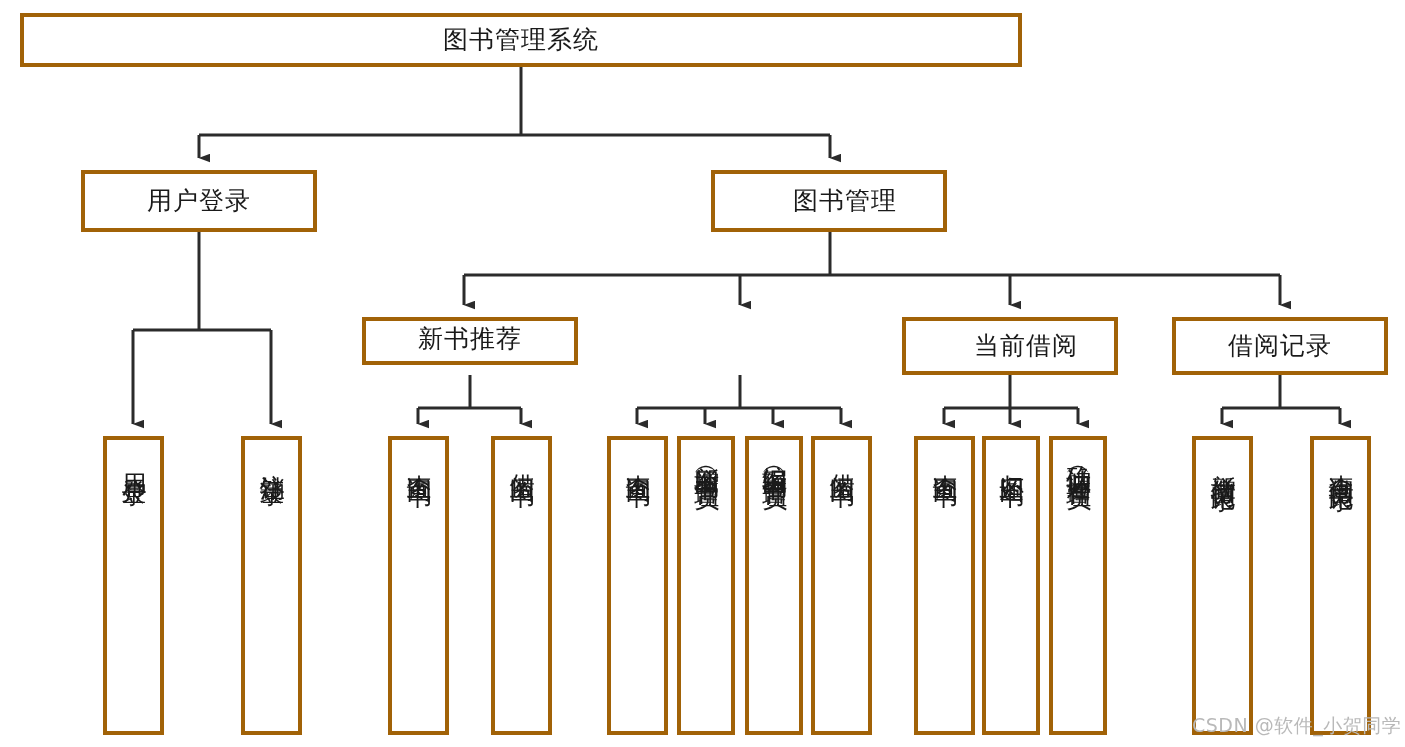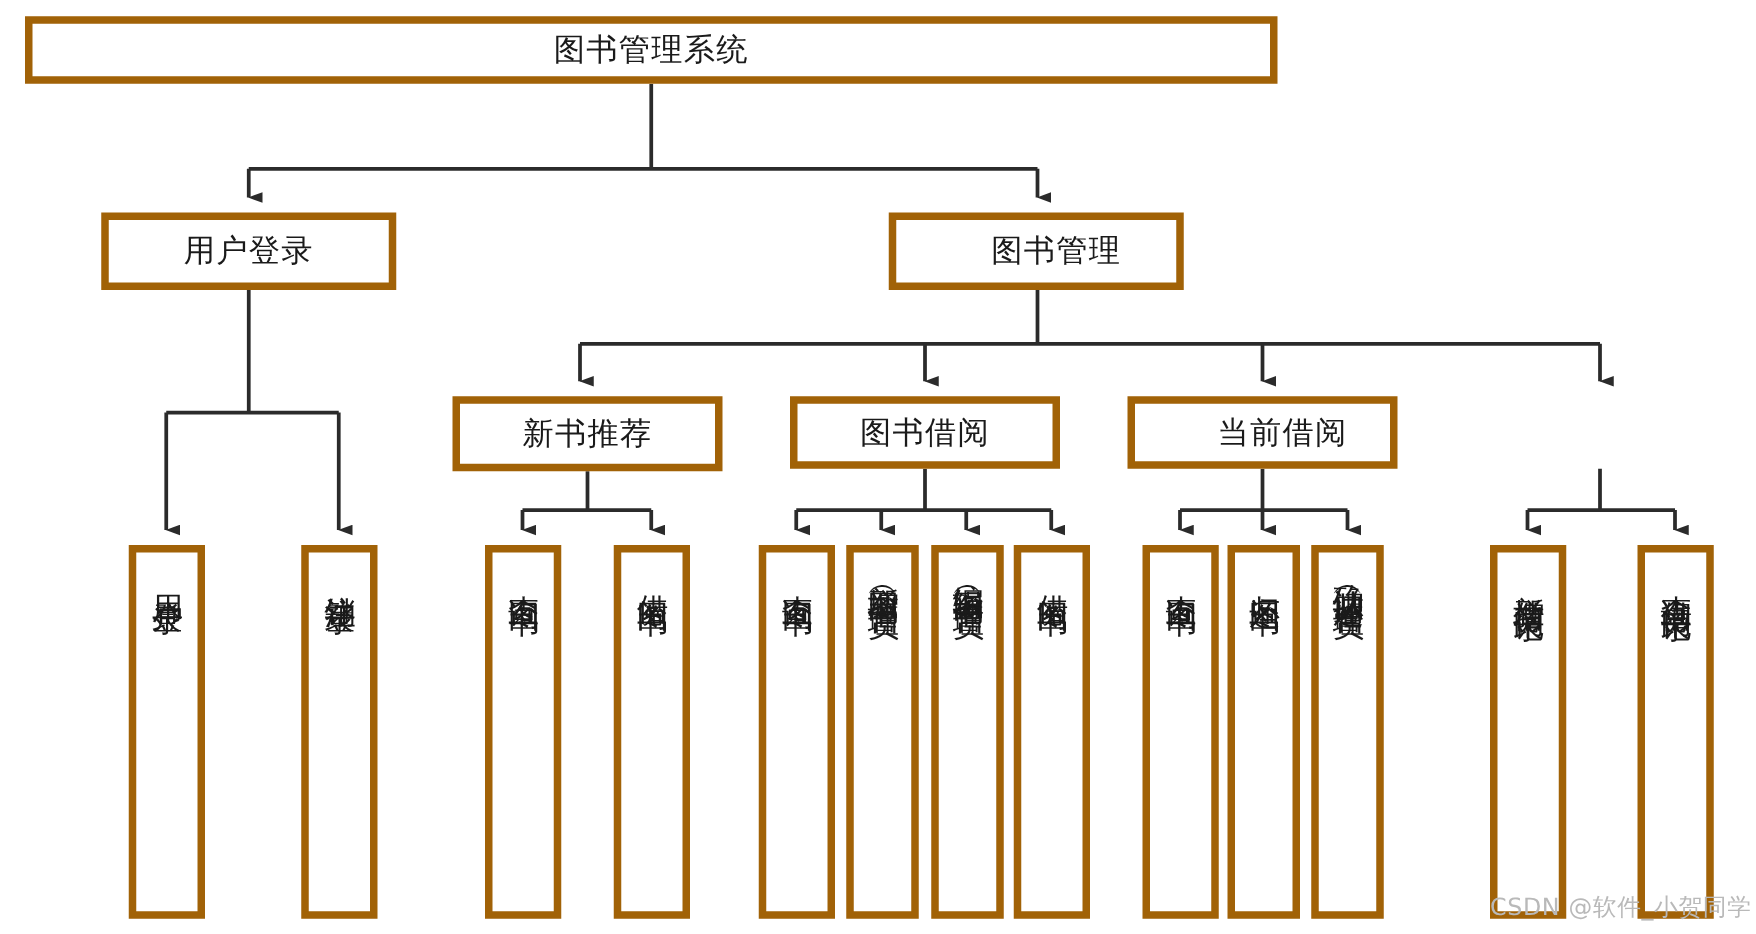--- a/index.html
+++ b/index.html
@@ -23,21 +23,21 @@
     left: 0;
     top: 0;
     width: 1405px;
     height: 747px;
     pointer-events: none;
   }
   .node {
     position: absolute;
     box-sizing: border-box;
     background: #ffffff;
-    border: 6px solid #a16207;
+    border: 4px solid #a16207;
     display: flex;
     align-items: center;
     justify-content: center;
     color: #1a1a1a;
   }
   .node-label {
     display: block;
     text-align: center;
     line-height: 1.18;
     white-space: nowrap;
@@ -141,32 +141,32 @@
   </div>
 
   <div class="node horiz" style="left:81px; top:170px; width:236px; height:62px;">
     <span class="node-label">用户登录</span>
   </div>
 
   <div class="node horiz" style="left:711px; top:170px; width:236px; height:62px;padding-left:32px;">
     <span class="node-label">图书管理</span>
   </div>
 
-  <div class="node horiz" style="left:362px; top:317px; width:216px; height:60px;">
+  <div class="node horiz" style="left:362px; top:317px; width:216px; height:48px;font-family:Liberation Mono, monospace;">
     <span class="node-label">新书推荐</span>
   </div>
 
-  <div class="node horiz" style="left:632px; top:317px; width:216px; height:58px;">
-    <span class="node-label">图书借阅</span>
-  </div>
 
   <div class="node horiz" style="left:902px; top:317px; width:216px; height:58px;padding-left:32px;">
     <span class="node-label">当前借阅</span>
   </div>
 
+  <div class="node horiz" style="left:1172px; top:317px; width:216px; height:58px;">
+    <span class="node-label">借阅记录</span>
+  </div>
 
   <div class="node vert" style="left:103px; top:436px; width:61px; height:299px;">
     <span class="node-label">用户登录</span>
   </div>
 
   <div class="node vert" style="left:241px; top:436px; width:61px; height:299px;">
     <span class="node-label">注销登录</span>
   </div>
 
   <div class="node vert" style="left:388px; top:436px; width:61px; height:299px;">

